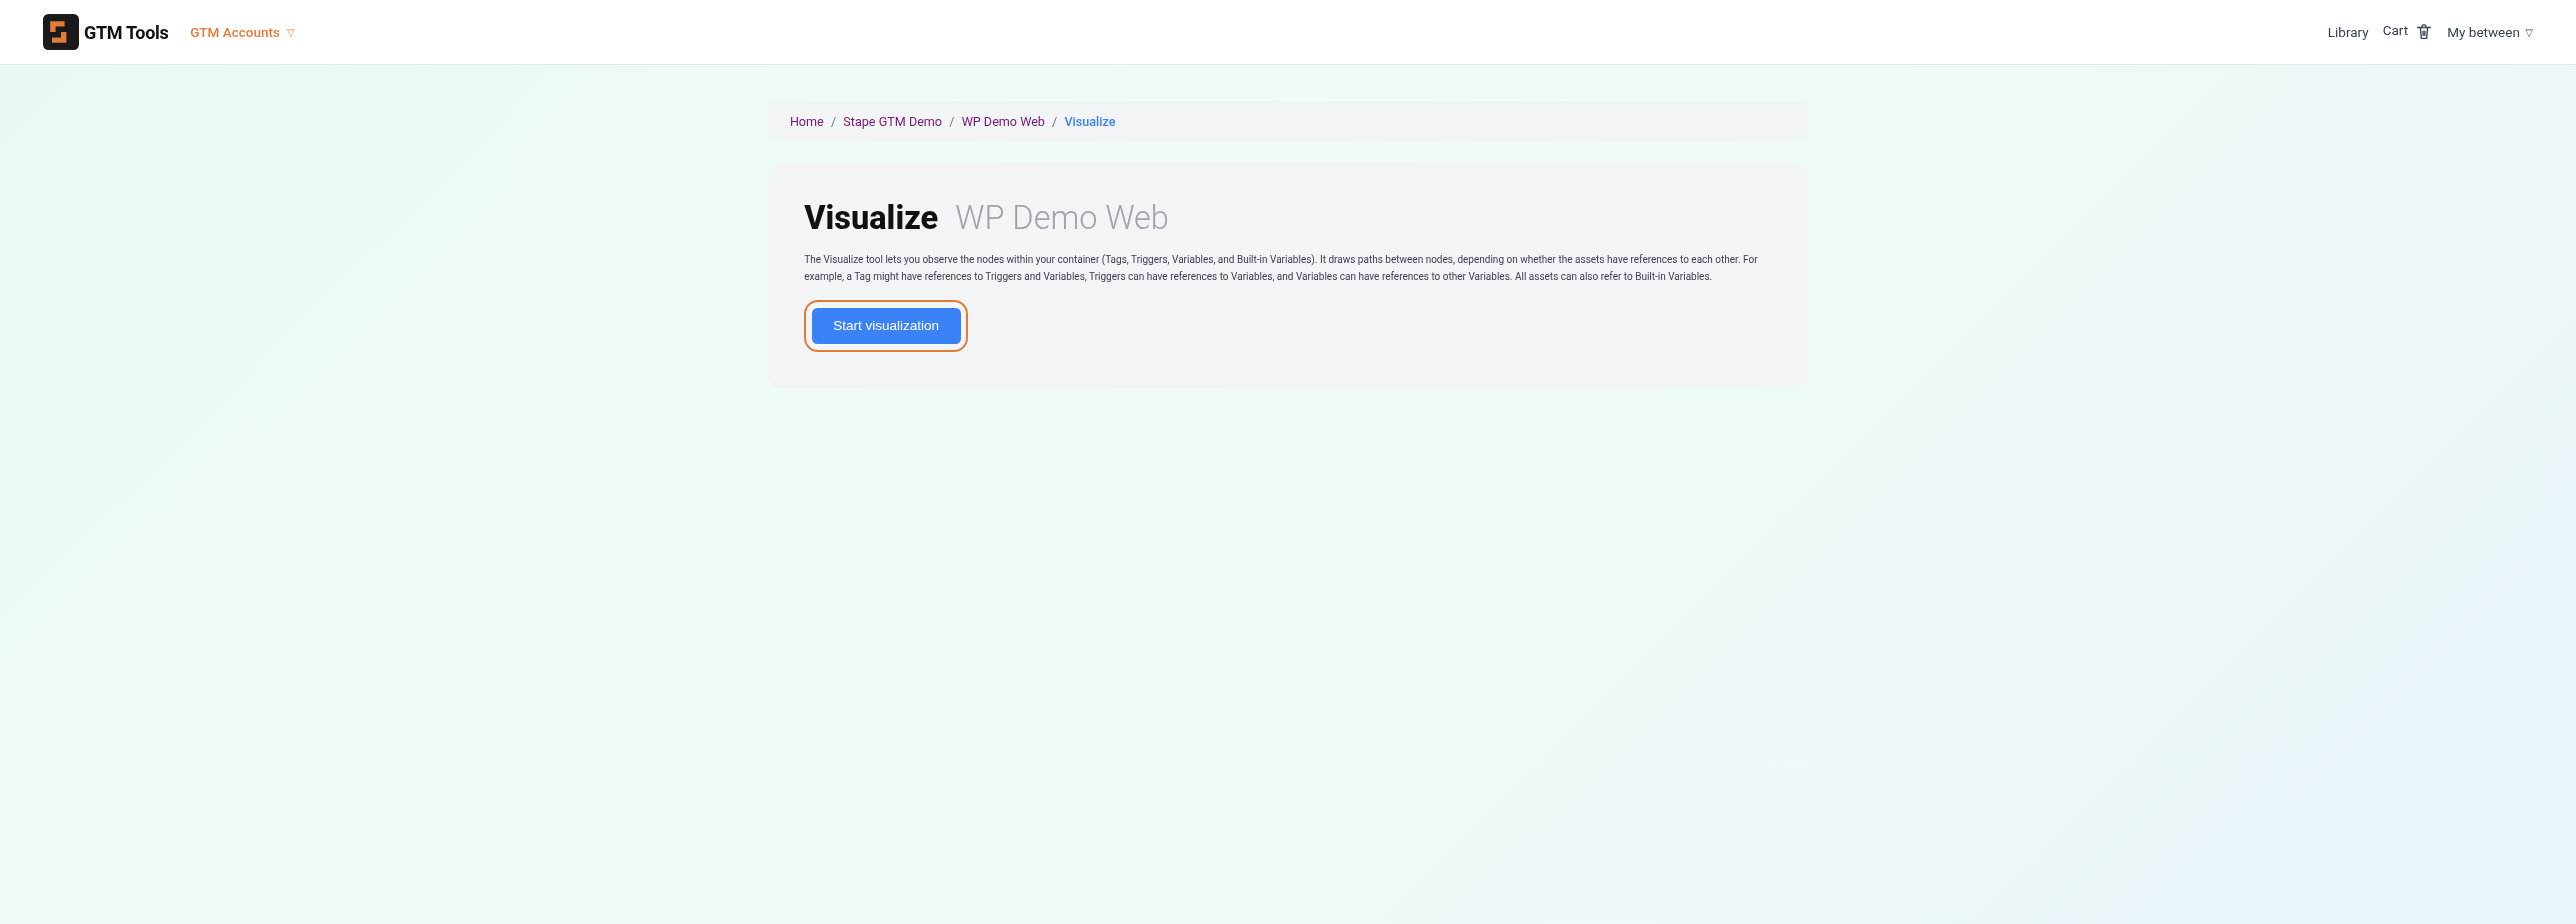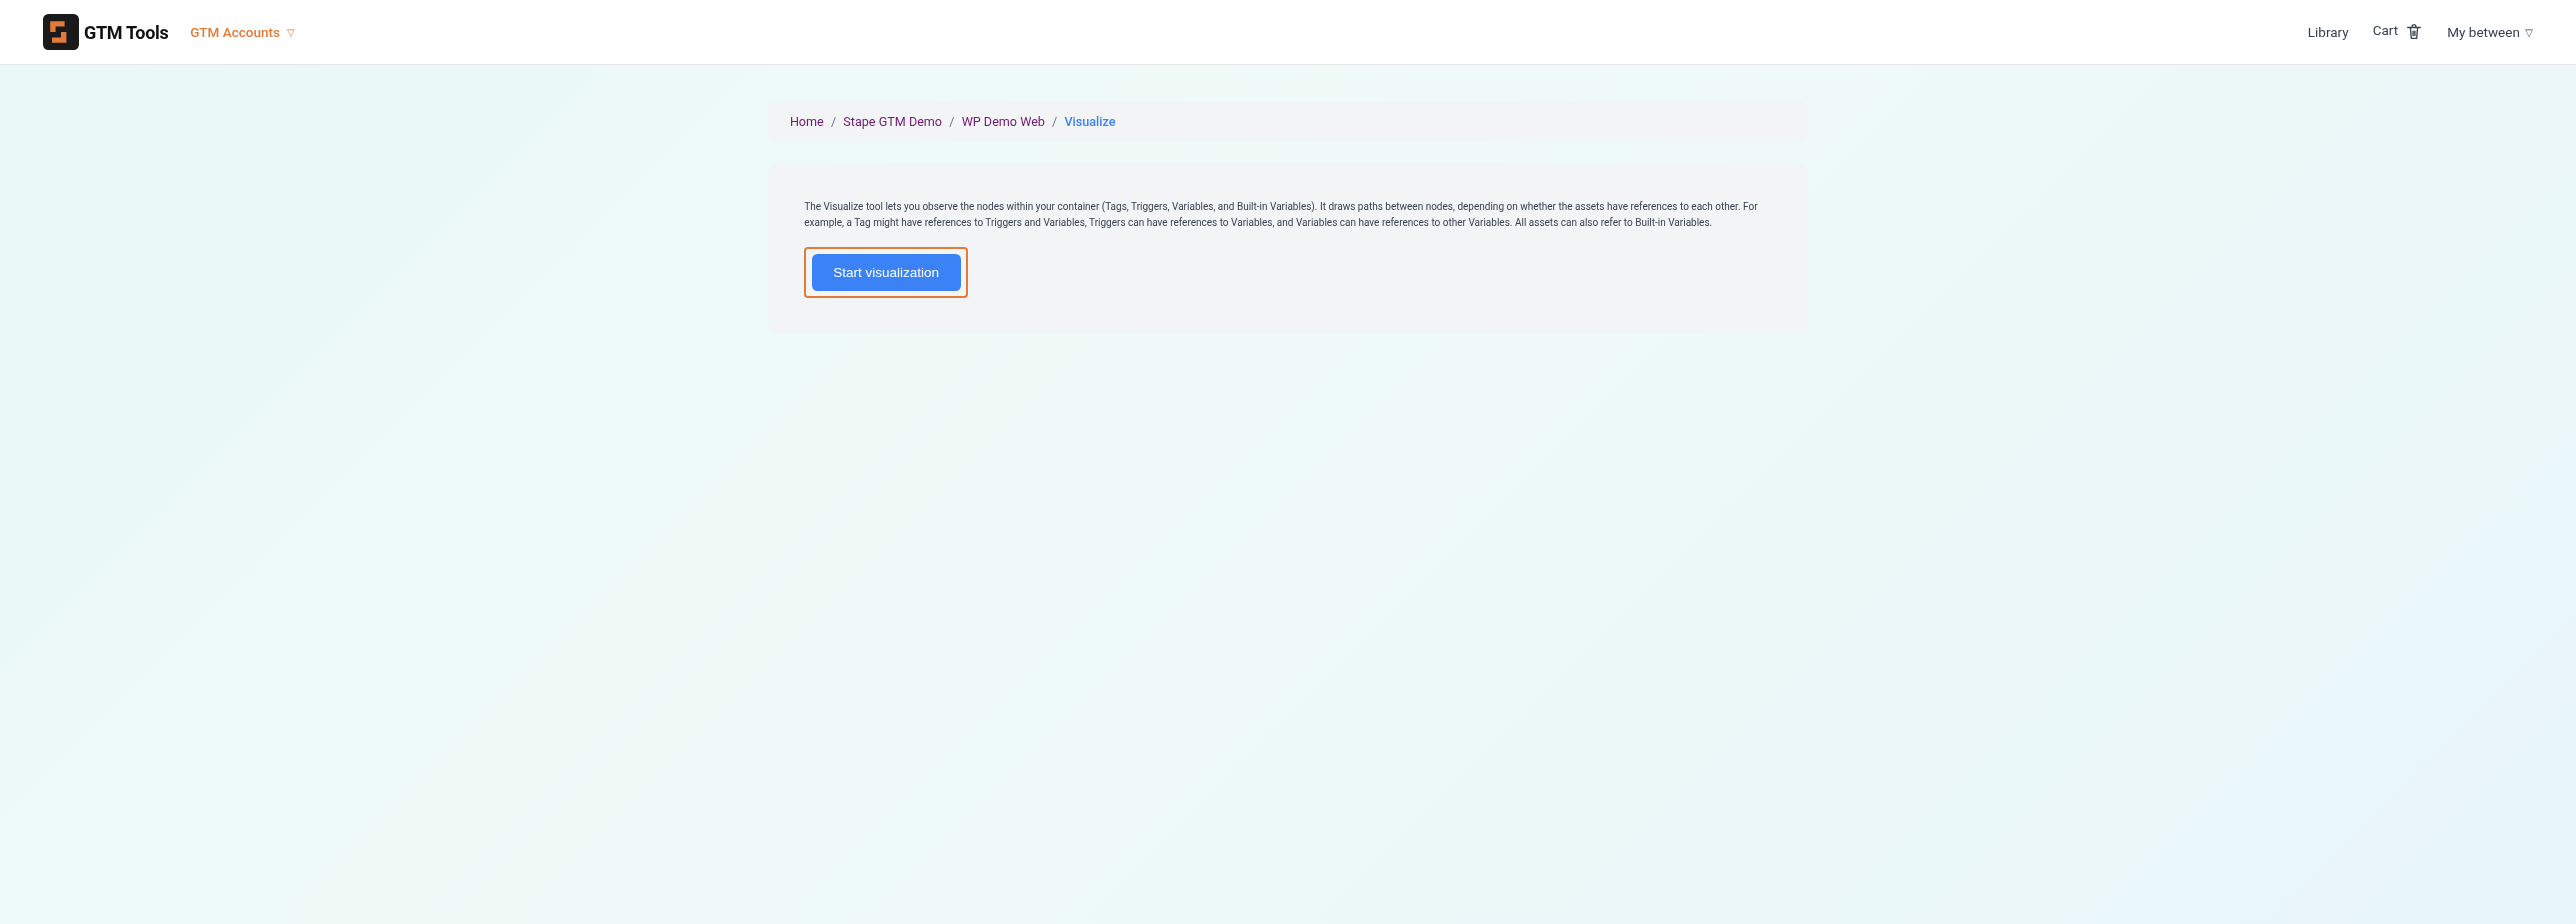--- a/index.html
+++ b/index.html
@@ -62,21 +62,21 @@
     }
 
     .nav-gtm-accounts .chevron {
       font-size: 10px;
       color: #e07b39;
     }
 
     .header-right {
       display: flex;
       align-items: center;
-      gap: 24px;
+      gap: 14px;
     }
 
     .nav-link {
       font-size: 13.5px;
       color: #374151;
       text-decoration: none;
       cursor: pointer;
     }
 
     .cart-container {
@@ -164,21 +164,21 @@
       line-height: 1.65;
       max-width: 993px;
       margin-bottom: 15px;
     }
 
     
     .button-wrapper {
       display: inline-block;
       padding: 5.4px;
       border: 2.3px solid #e07b39;
-      border-radius: 4px;
+      border-radius: 14px;
     }
 
     .start-visualization-btn {
       background: #3b82f6;
       color: #fff;
       border: none;
       border-radius: 5.4px;
       padding: 10.8px 21.7px;
       font-size: 13.5px;
       font-weight: 500;
@@ -232,20 +232,24 @@
     <a class="breadcrumb-item">Home</a>
     <span class="breadcrumb-separator">/</span>
     <a class="breadcrumb-item">Stape GTM Demo</a>
     <span class="breadcrumb-separator">/</span>
     <a class="breadcrumb-item">WP Demo Web</a>
     <span class="breadcrumb-separator">/</span>
     <a class="breadcrumb-item active">Visualize</a>
   </nav>
 
   <div class="visualize-card">
+    <h1 class="visualize-title">
+      <span>Visualize</span>
+      <span class="subtitle-text">WP Demo Web</span>
+    </h1>
 
     <p class="visualize-description">The Visualize tool lets you observe the nodes within your container (Tags, Triggers, Variables, and Built-in Variables). It draws paths between nodes, depending on whether the assets have references to each other. For example, a Tag might have references to Triggers and Variables, Triggers can have references to Variables, and Variables can have references to other Variables. All assets can also refer to Built-in Variables.</p>
 
     <div class="button-wrapper">
       <button class="start-visualization-btn">Start visualization</button>
     </div>
   </div>
 
 </main>
 

